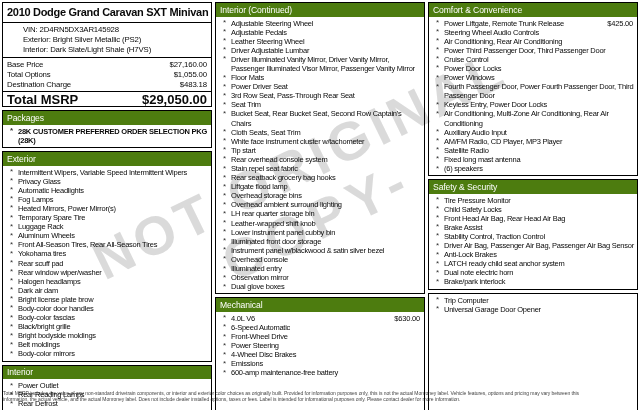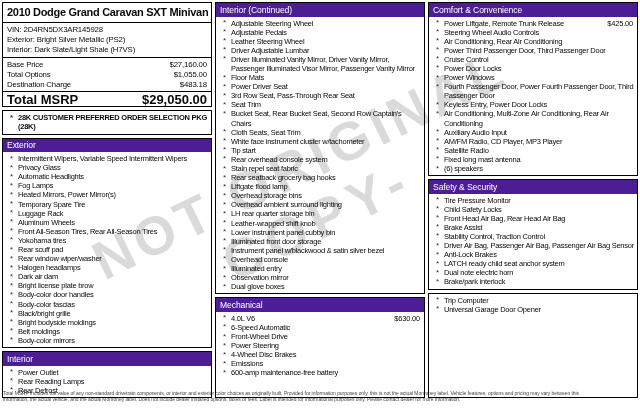--- a/index.html
+++ b/index.html
@@ -20,27 +20,27 @@
   .cols{
     position:relative;z-index:1;
     display:grid;grid-template-columns:1fr 1fr 1fr;gap:3px;height:386px;
   }
   .col{display:flex;flex-direction:column;gap:3px;min-width:0;}
   .box{border:1.5px solid #000;background:transparent;min-width:0;}
   .box.grow{flex:1 1 auto;}
   
   .title{font-weight:bold;font-size:11px;line-height:13px;padding:3px 4px;border-bottom:1px solid #000;letter-spacing:-0.3px;white-space:nowrap;overflow:hidden;}
   .details{padding:2px 4px 3px;border-bottom:1px solid #000;}
-  .detail-line{font-size:7.8px;line-height:9.8px;letter-spacing:-0.15px;white-space:nowrap;}
+  .detail-line{font-size:7.8px;line-height:9.8px;letter-spacing:-0.15px;white-space:nowrap;margin-left:16px;}
   .prices{padding:2px 4px 1px;}
   .price-row{display:flex;justify-content:space-between;font-size:7.8px;line-height:10px;letter-spacing:-0.15px;}
   .total-row{display:flex;justify-content:space-between;font-weight:bold;font-size:13px;line-height:11px;border-top:1.5px solid #000;padding:1.5px 4px;}
   
   .sec-header{
-    background:#4c1d95;color:#fff;font-size:8.6px;line-height:10px;
+    background:#4d7c0f;color:#fff;font-size:8.6px;line-height:10px;
     padding:1.5px 4px 2px;letter-spacing:-0.1px;white-space:nowrap;overflow:hidden;
   }
   ul.items{margin:0;padding:2px 3px 2px 15px;list-style:none;}
   ul.items li{
     position:relative;font-size:7.5px;line-height:9.1px;letter-spacing:-0.25px;
     padding:0;margin:0;
   }
   ul.items li.bold{font-weight:bold;}
   .bullet{position:absolute;left:-8px;top:-0.5px;color:#333;font-size:8px;}
   .price{position:absolute;right:1px;top:0;letter-spacing:-0.2px;}
@@ -81,20 +81,21 @@
               <span>Destination Charge</span>
               <span>$483.18</span>
             </div>
         </div>
         <div class="total-row">
             <span>Total MSRP</span>
             <span>$29,050.00</span>
           </div>
       </div>
     <div class="box">
+          <div class="sec-header">Packages</div>
           <ul class="items">
             <li class="bold"><span class="bullet">*</span><span class="txt">28K CUSTOMER PREFERRED ORDER SELECTION PKG (28K)</span></li>
           </ul>
         </div>
         <div class="box">
           <div class="sec-header">Exterior</div>
           <ul class="items">
             <li><span class="bullet">*</span><span class="txt">Intermittent Wipers, Variable Speed Intermittent Wipers</span></li>
             <li><span class="bullet">*</span><span class="txt">Privacy Glass</span></li>
             <li><span class="bullet">*</span><span class="txt">Automatic Headlights</span></li>

